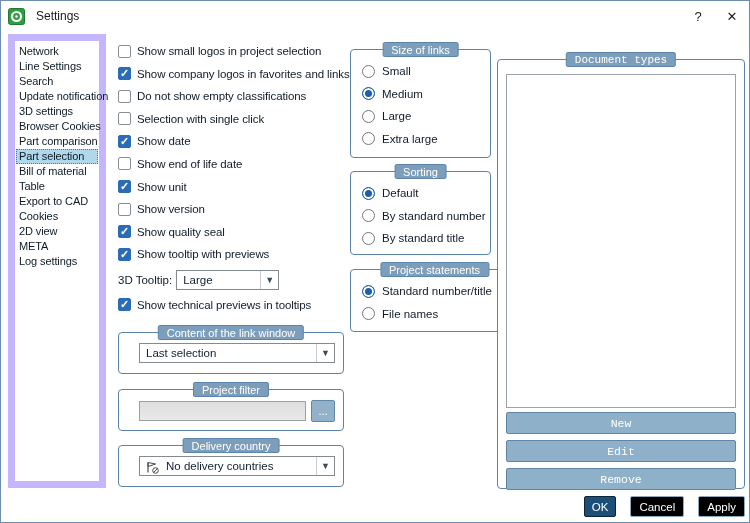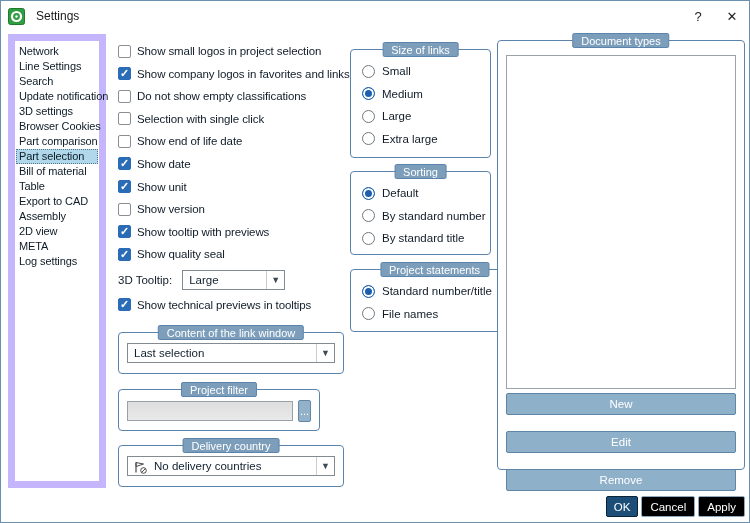--- a/index.html
+++ b/index.html
@@ -15,52 +15,52 @@
   .side-item{font-size:11px;line-height:15px;padding:0 3px;white-space:nowrap;color:#0d1b26;letter-spacing:-0.1px;}
   .side-item.selected{background:#b0d7ea;outline:1px dotted #54788f;outline-offset:-1px;}
   
   .col1{position:absolute;left:117px;top:43px;width:232px;}
   .cb-row{display:flex;align-items:center;height:14px;margin-bottom:8.6px;white-space:nowrap;}
   .cb{width:13px;height:13px;border:1px solid #8a8f94;border-radius:2px;background:#fff;box-sizing:border-box;flex:0 0 auto;position:relative;}
   .cb.checked{background:#2a6cb5;border-color:#2a6cb5;}
   .cb.checked::after{content:"✓";position:absolute;left:1px;top:-1px;color:#fff;font-size:11px;font-weight:bold;}
   .cb-label{margin-left:6px;font-size:11.5px;letter-spacing:-0.1px;color:#101c28;}
   .tooltip-row{display:flex;align-items:center;height:21px;margin:2px 0 7px 0;}
-  .tooltip-label{font-size:11.5px;margin-right:10px;color:#101c28;text-align:right;}
+  .tooltip-label{font-size:11.5px;margin-right:4px;color:#101c28;text-align:right;}
   
   .combo{display:flex;align-items:center;height:20px;border:1px solid #838b91;background:#fff;box-sizing:border-box;}
   .combo-text{flex:1;font-size:11.5px;padding:0 6px;white-space:nowrap;overflow:hidden;}
   .combo-arrow{width:17px;align-self:stretch;border-left:1px solid #c9ced2;display:flex;align-items:center;justify-content:center;font-size:9px;color:#3c4a55;}
   .combo-flag-icon{width:15px;height:13px;margin-left:5px;flex:0 0 auto;}
   
   .group{position:absolute;border:1px solid #5b84ad;border-radius:4px;box-sizing:border-box;background:#fff;}
   .group-title{position:absolute;top:-8px;left:50%;transform:translateX(-50%);background:#7d9eba;border:1px solid #5b84ad;border-radius:2px;color:#fff;font-size:11px;padding:0.5px 8px;white-space:nowrap;}
   .g-linkwin{left:117px;top:331px;width:226px;height:42px;}
-  .g-projfilter{left:117px;top:388px;width:202px;height:42px;text-decoration:underline;}
+  .g-projfilter{left:117px;top:388px;width:226px;height:42px;text-decoration:underline;}
   .g-delivery{left:117px;top:444px;width:226px;height:42px;}
-  .g-inner{position:absolute;left:8px;right:8px;top:10px;}
+  .g-inner{position:absolute;left:20px;right:8px;top:10px;}
   .filter-inner{display:flex;align-items:center;gap:5px;}
   .filter-input{flex:1;height:20px;border:1px solid #9aa0a5;background:linear-gradient(#dedede,#e9e9e9);box-sizing:border-box;font-size:11.5px;padding:0 5px;color:#444;}
   .browse-btn{width:22px;height:20px;background:#93b2ca;border:1px solid #6288a7;border-radius:2px;color:#fff;font-size:11px;display:flex;align-items:center;justify-content:center;line-height:10px;}
   
   .g-size{left:349px;top:48px;width:141px;height:109px;}
   .g-sort{left:349px;top:170px;width:141px;height:84px;}
   .g-proj{left:349px;top:268px;width:169px;height:63px;}
   .radio-list{position:absolute;left:11px;top:14px;right:4px;display:flex;flex-direction:column;justify-content:space-between;}
   .rb-row{display:flex;align-items:center;height:14px;margin-bottom:8.5px;white-space:nowrap;}
   .rb{width:13px;height:13px;border-radius:50%;border:1px solid #70777d;background:#fff;box-sizing:border-box;flex:0 0 auto;}
   .rb.selected{background:#1b5fae;border-color:#1b5fae;box-shadow:inset 0 0 0 2px #fff;}
   .rb-label{margin-left:7px;font-size:11.5px;color:#101c28;}
   
-  .g-doctypes{left:496px;top:39px;width:248px;height:430px;}
+  .g-doctypes{left:496px;top:58px;width:248px;height:430px;font-family:Liberation Mono, monospace;}
   .doc-list{position:absolute;left:8px;right:8px;top:14px;height:332px;border:1px solid #9aa3aa;background:#fff;}
-  .doc-btns{position:absolute;left:8px;right:8px;top:352px;display:flex;flex-direction:column;gap:16px;}
+  .doc-btns{position:absolute;left:8px;right:8px;top:352px;display:flex;flex-direction:column;gap:6px;}
   .steel-btn{height:20px;background:#8fb0c9;border:1px solid #5f86a6;border-radius:2px;color:#fff;font-size:11.5px;display:flex;align-items:center;justify-content:center;}
   
-  .footer{position:absolute;right:4px;bottom:5px;display:flex;gap:3px;}
+  .footer{position:absolute;right:4px;bottom:5px;display:flex;gap:14px;}
   .f-btn{height:21px;box-sizing:border-box;display:flex;align-items:center;justify-content:center;font-size:11.5px;color:#fff;border-radius:2px;}
   .f-ok{background:#1d4e78;border:1px solid #0a2438;padding:0 7px;}
   .f-sec{background:#000000;border:1px solid #8fa9bf;padding:0 8px;}
 </style>
 </head>
 <body>
 
 <div class="window">
 
   <div class="titlebar">
@@ -84,21 +84,21 @@
     <div class="side-item">Line Settings</div>
     <div class="side-item">Search</div>
     <div class="side-item">Update notification</div>
     <div class="side-item">3D settings</div>
     <div class="side-item">Browser Cookies</div>
     <div class="side-item">Part comparison</div>
     <div class="side-item selected">Part selection</div>
     <div class="side-item">Bill of material</div>
     <div class="side-item">Table</div>
     <div class="side-item">Export to CAD</div>
-    <div class="side-item">Assembly</div>
+    <div class="side-item">Cookies</div>
     <div class="side-item">2D view</div>
     <div class="side-item">META</div>
     <div class="side-item">Log settings</div>
   </div>
 
   <div class="col1">
     <div class="cb-row">
       <span class="cb"></span>
       <span class="cb-label">Show small logos in project selection</span>
     </div>
@@ -108,42 +108,42 @@
     </div>
     <div class="cb-row">
       <span class="cb"></span>
       <span class="cb-label">Do not show empty classifications</span>
     </div>
     <div class="cb-row">
       <span class="cb"></span>
       <span class="cb-label">Selection with single click</span>
     </div>
     <div class="cb-row">
+      <span class="cb checked"></span>
+      <span class="cb-label">Show date</span>
+    </div>
+    <div class="cb-row">
       <span class="cb"></span>
       <span class="cb-label">Show end of life date</span>
     </div>
     <div class="cb-row">
       <span class="cb checked"></span>
-      <span class="cb-label">Show date</span>
-    </div>
-    <div class="cb-row">
-      <span class="cb checked"></span>
       <span class="cb-label">Show unit</span>
     </div>
     <div class="cb-row">
       <span class="cb"></span>
       <span class="cb-label">Show version</span>
     </div>
     <div class="cb-row">
       <span class="cb checked"></span>
+      <span class="cb-label">Show quality seal</span>
+    </div>
+    <div class="cb-row">
+      <span class="cb checked"></span>
       <span class="cb-label">Show tooltip with previews</span>
-    </div>
-    <div class="cb-row">
-      <span class="cb checked"></span>
-      <span class="cb-label">Show quality seal</span>
     </div>
 
     <div class="tooltip-row">
       <span class="tooltip-label">3D Tooltip:</span>
       <div class="combo" style="width:103px;">
         <span class="combo-text">Large</span>
         <span class="combo-arrow">▼</span>
       </div>
     </div>
 

